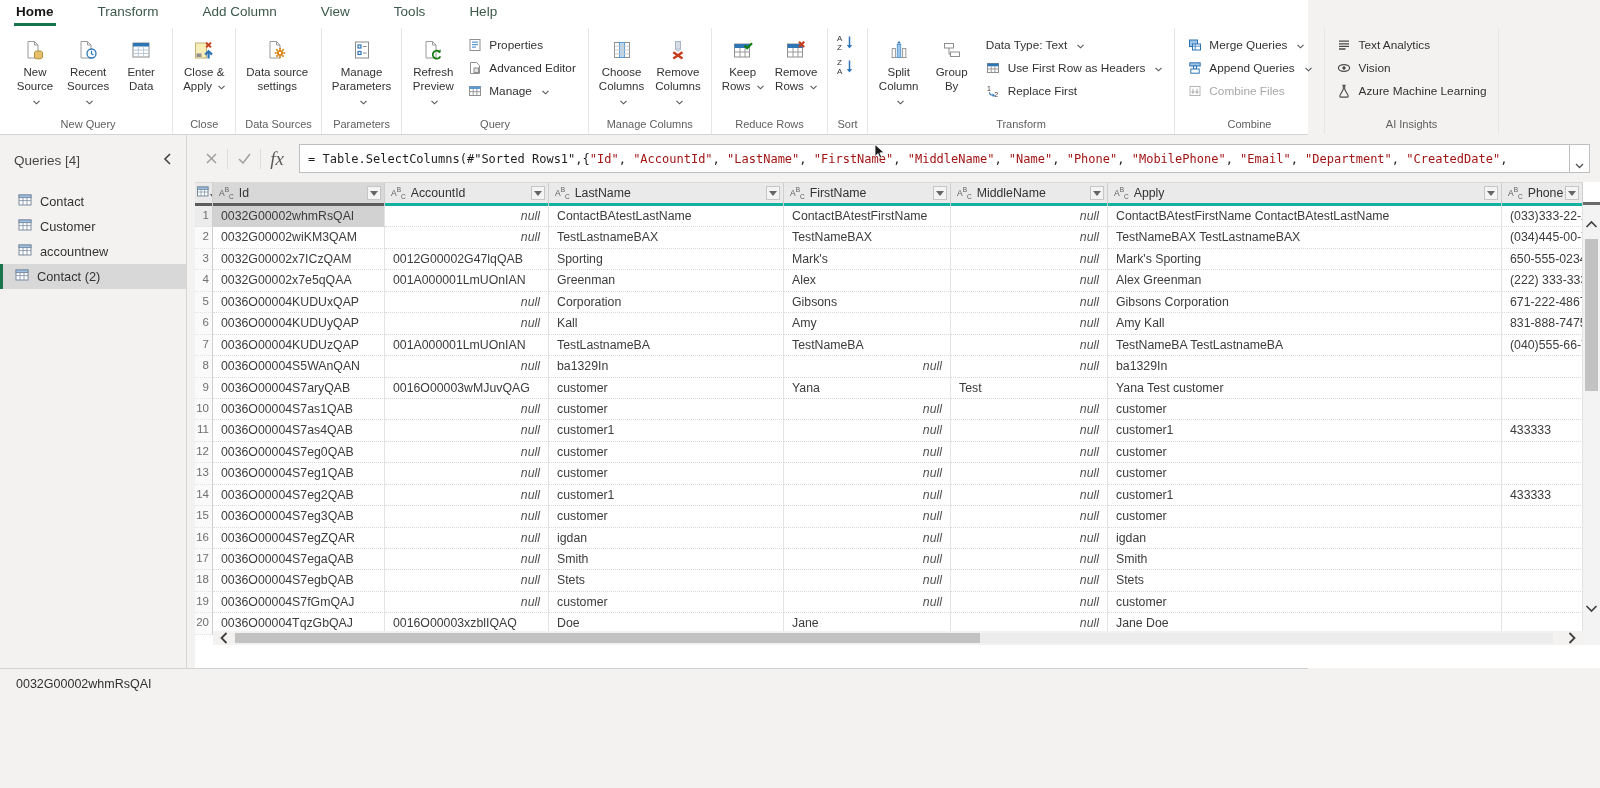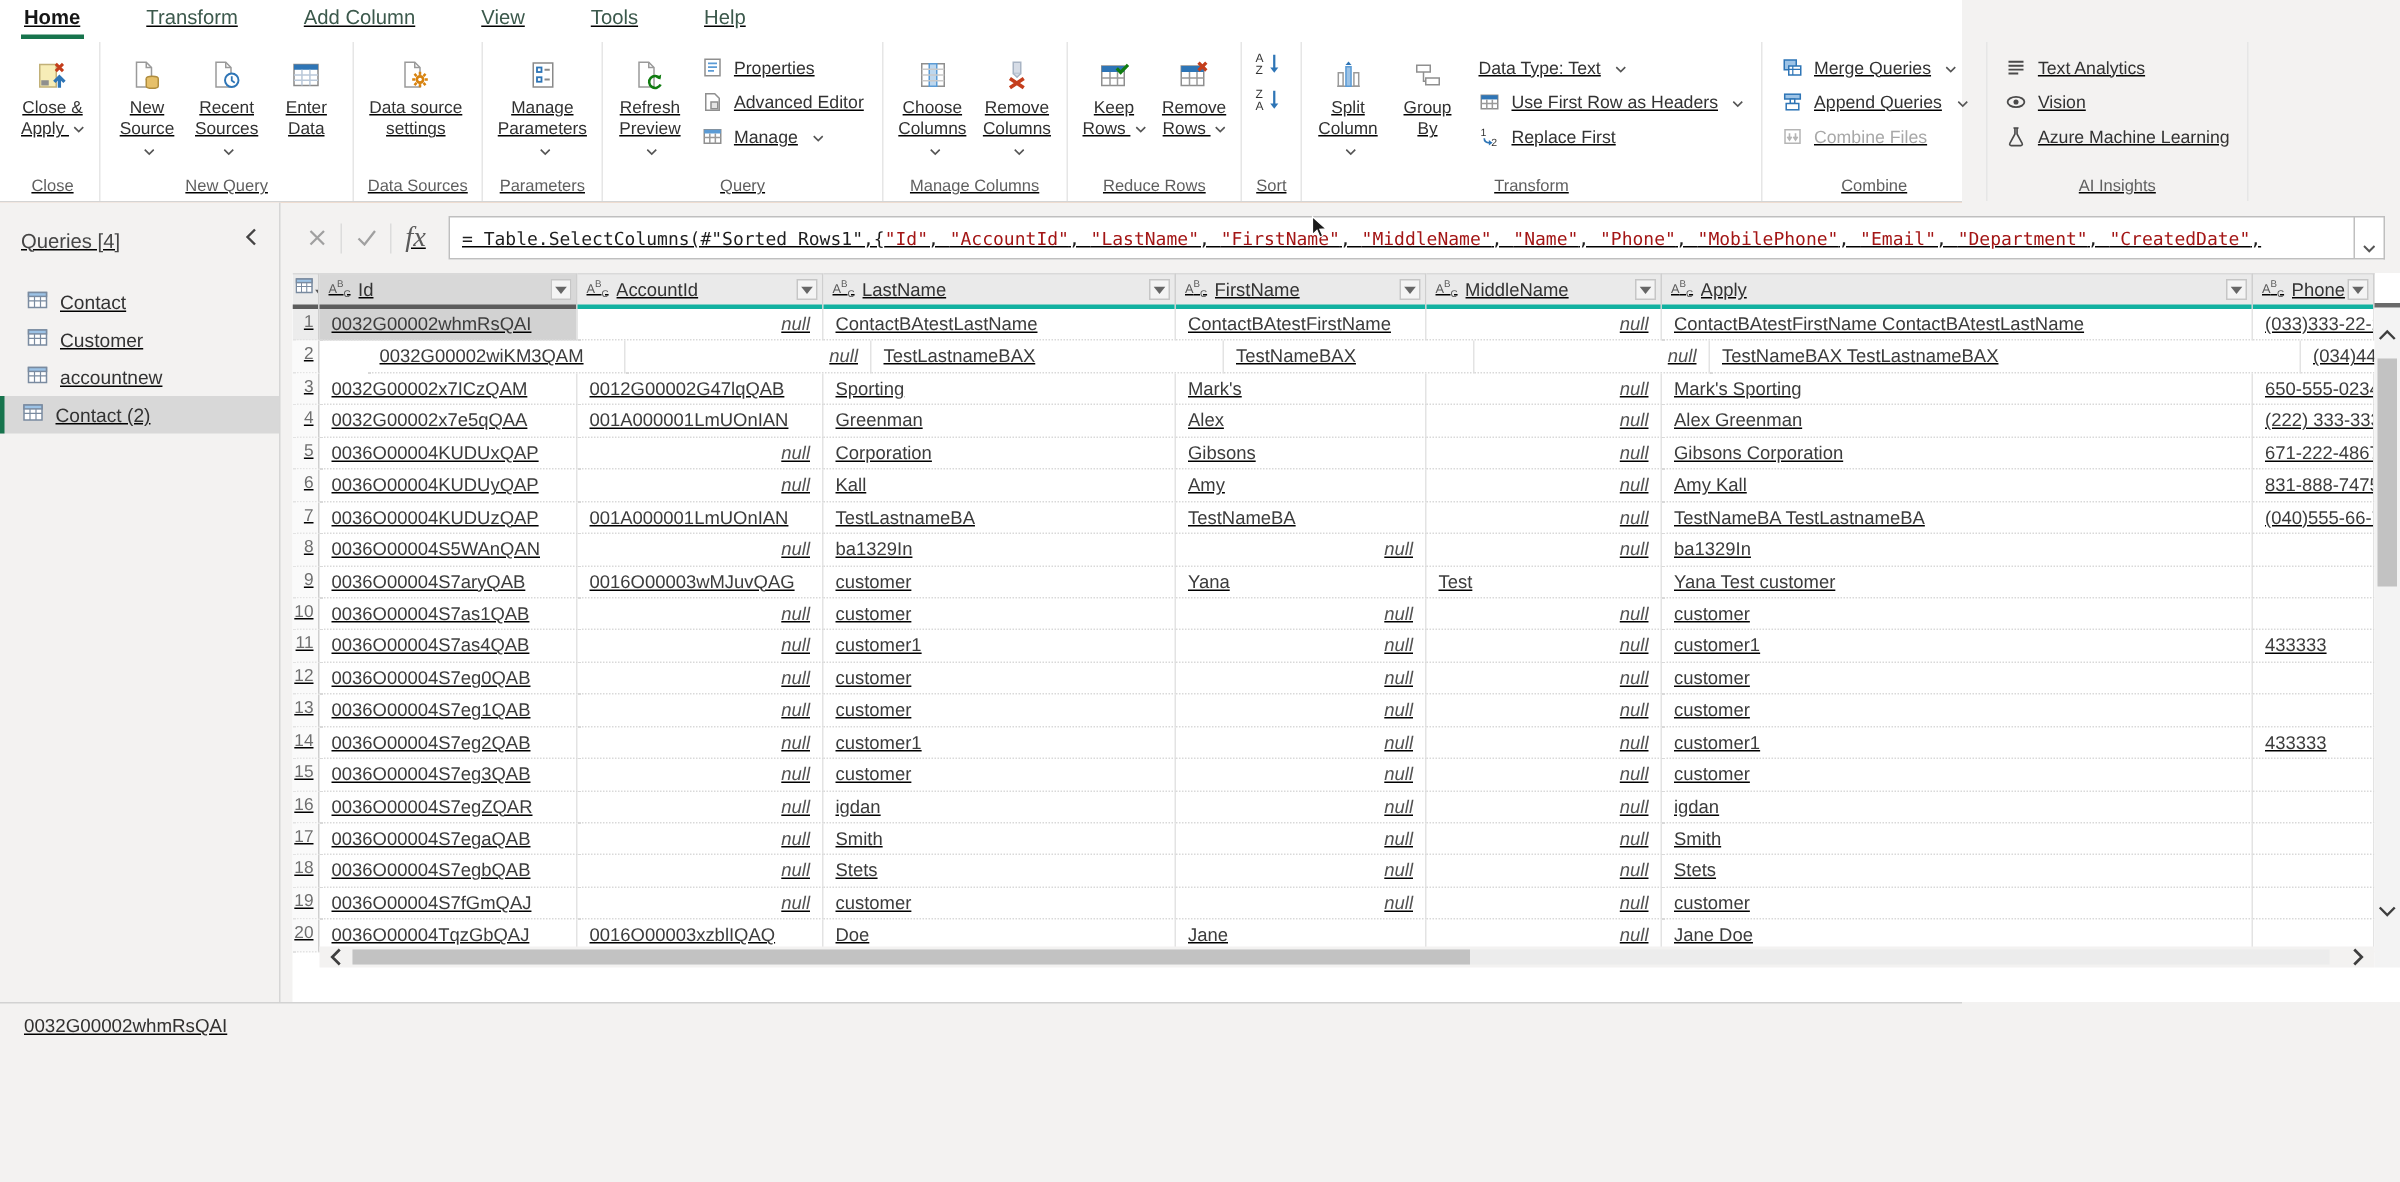--- a/index.html
+++ b/index.html
@@ -1,18 +1,18 @@
 <!DOCTYPE html>
 <html><head>
 <meta charset="utf-8">
 <style>
   * { box-sizing: border-box; margin: 0; padding: 0; }
   html,body { width:1600px; height:788px; }
   body { font-family: "Liberation Sans", "DejaVu Sans", sans-serif; background:#f3f2f1; overflow:hidden; }
-  .app { position:relative; width:1308px; height:788px; display:flex; flex-direction:column; background:#f97316;text-decoration:underline; }
+  .app { position:relative; width:1308px; height:788px; display:flex; flex-direction:column; background:#f97316; }
 
   
   .tabbar { height:26px; background:#fff; display:flex; align-items:flex-end; padding-left:14px; gap:40px; flex:none; }
   .tab { font-size:13.5px; color:#3c594c; padding:3px 2px 4px 2px; border-bottom:3px solid transparent; cursor:default; }
   .tab.active { color:#161616; font-weight:bold; border-bottom-color:#17744d; }
 
   
   .ribbon { height:109px; background:#fff; border-bottom:1px solid #d4d4d4; display:flex; align-items:stretch; padding:2px 2px 0 4px; flex:none; }
   .rgroup { display:flex; flex-direction:column; border-right:1px solid #e6e6e6; padding:0 3px; }
   .ritems { flex:1; display:flex; align-items:stretch; gap:1px; padding:2px 2px 0 2px; }
@@ -104,78 +104,78 @@
       <div class="tab">Tools</div>
       <div class="tab">Help</div>
     </div>
 
   <div class="ribbon">
       <div class="rgroup">
         <div class="ritems">
           <div class="rbig">
             <span class="ricon">
               <svg width="20" height="20" viewBox="0 0 20 20">
+                <path d="M3 1.5h6.5l3.5 3.5v13H3z" fill="#fff" stroke="#9a9a9a"></path>
+                <path d="M9.5 1.5V5H13" fill="none" stroke="#9a9a9a"></path>
+                <ellipse cx="13.5" cy="12.5" rx="4" ry="1.6" fill="#e6c06a" stroke="#b08d3e"></ellipse>
+                <path d="M9.5 12.5v4.8c0 .9 1.8 1.6 4 1.6s4-.7 4-1.6v-4.8" fill="#e6c06a" stroke="#b08d3e"></path>
+              </svg>
+            </span>
+            <span class="rlab">New
+Source <span class="caret-wrap"><svg width="7" height="5" viewBox="0 0 7 5">
+                  <path d="M0.5 0.8L3.5 3.8L6.5 0.8" fill="none" stroke="#555" stroke-width="1.1"></path>
+                </svg></span></span>
+          </div>
+          <div class="rbig">
+            <span class="ricon">
+              <svg width="20" height="20" viewBox="0 0 20 20">
+                <path d="M3 1.5h6.5l3.5 3.5v13H3z" fill="#fff" stroke="#9a9a9a"></path>
+                <path d="M9.5 1.5V5H13" fill="none" stroke="#9a9a9a"></path>
+                <circle cx="13.5" cy="13.5" r="4.5" fill="#fff" stroke="#2e75b6" stroke-width="1.3"></circle>
+                <path d="M13.5 10.8v2.9l2 1.4" fill="none" stroke="#2e75b6" stroke-width="1.2"></path>
+              </svg>
+            </span>
+            <span class="rlab">Recent
+Sources <span class="caret-wrap"><svg width="7" height="5" viewBox="0 0 7 5">
+                  <path d="M0.5 0.8L3.5 3.8L6.5 0.8" fill="none" stroke="#555" stroke-width="1.1"></path>
+                </svg></span></span>
+          </div>
+          <div class="rbig">
+            <span class="ricon">
+              <svg width="20" height="20" viewBox="0 0 20 20">
+                <rect x="2" y="3" width="16" height="14" fill="#fff" stroke="#8a8a8a"></rect>
+                <rect x="2" y="3" width="16" height="3.5" fill="#2e75b6"></rect>
+                <path d="M2 10h16M2 13.5h16M7.3 6.5v10.5M12.6 6.5v10.5" stroke="#b9c8d9"></path>
+              </svg>
+            </span>
+            <span class="rlab">Enter
+Data</span>
+          </div>
+        </div>
+        <div class="rglabel">New Query</div>
+      </div>
+      <div class="rgroup">
+        <div class="ritems">
+          <div class="rbig">
+            <span class="ricon">
+              <svg width="20" height="20" viewBox="0 0 20 20">
                 <rect x="1.5" y="3" width="11" height="15" fill="#f7edb7" stroke="#c2b178"></rect>
                 <rect x="2.5" y="13.5" width="5" height="3.5" fill="#8f8f8f"></rect>
                 <path d="M12.2 2.6l4.8 4.8M17 2.6l-4.8 4.8" stroke="#c43e1c" stroke-width="2"></path>
                 <path d="M14.6 18.5v-6.2" stroke="#2e75b6" stroke-width="2.2"></path>
                 <path d="M11.2 14.6l3.4-3.4 3.4 3.4" fill="none" stroke="#2e75b6" stroke-width="2.2"></path>
               </svg>
             </span>
             <span class="rlab">Close &amp;
 Apply <span class="caret-wrap"><svg width="7" height="5" viewBox="0 0 7 5">
                   <path d="M0.5 0.8L3.5 3.8L6.5 0.8" fill="none" stroke="#555" stroke-width="1.1"></path>
                 </svg></span></span>
           </div>
         </div>
         <div class="rglabel">Close</div>
-      </div>
-      <div class="rgroup">
-        <div class="ritems">
-          <div class="rbig">
-            <span class="ricon">
-              <svg width="20" height="20" viewBox="0 0 20 20">
-                <path d="M3 1.5h6.5l3.5 3.5v13H3z" fill="#fff" stroke="#9a9a9a"></path>
-                <path d="M9.5 1.5V5H13" fill="none" stroke="#9a9a9a"></path>
-                <ellipse cx="13.5" cy="12.5" rx="4" ry="1.6" fill="#e6c06a" stroke="#b08d3e"></ellipse>
-                <path d="M9.5 12.5v4.8c0 .9 1.8 1.6 4 1.6s4-.7 4-1.6v-4.8" fill="#e6c06a" stroke="#b08d3e"></path>
-              </svg>
-            </span>
-            <span class="rlab">New
-Source <span class="caret-wrap"><svg width="7" height="5" viewBox="0 0 7 5">
-                  <path d="M0.5 0.8L3.5 3.8L6.5 0.8" fill="none" stroke="#555" stroke-width="1.1"></path>
-                </svg></span></span>
-          </div>
-          <div class="rbig">
-            <span class="ricon">
-              <svg width="20" height="20" viewBox="0 0 20 20">
-                <path d="M3 1.5h6.5l3.5 3.5v13H3z" fill="#fff" stroke="#9a9a9a"></path>
-                <path d="M9.5 1.5V5H13" fill="none" stroke="#9a9a9a"></path>
-                <circle cx="13.5" cy="13.5" r="4.5" fill="#fff" stroke="#2e75b6" stroke-width="1.3"></circle>
-                <path d="M13.5 10.8v2.9l2 1.4" fill="none" stroke="#2e75b6" stroke-width="1.2"></path>
-              </svg>
-            </span>
-            <span class="rlab">Recent
-Sources <span class="caret-wrap"><svg width="7" height="5" viewBox="0 0 7 5">
-                  <path d="M0.5 0.8L3.5 3.8L6.5 0.8" fill="none" stroke="#555" stroke-width="1.1"></path>
-                </svg></span></span>
-          </div>
-          <div class="rbig">
-            <span class="ricon">
-              <svg width="20" height="20" viewBox="0 0 20 20">
-                <rect x="2" y="3" width="16" height="14" fill="#fff" stroke="#8a8a8a"></rect>
-                <rect x="2" y="3" width="16" height="3.5" fill="#2e75b6"></rect>
-                <path d="M2 10h16M2 13.5h16M7.3 6.5v10.5M12.6 6.5v10.5" stroke="#b9c8d9"></path>
-              </svg>
-            </span>
-            <span class="rlab">Enter
-Data</span>
-          </div>
-        </div>
-        <div class="rglabel">New Query</div>
       </div>
       <div class="rgroup">
         <div class="ritems">
           <div class="rbig">
             <span class="ricon">
               <svg width="20" height="20" viewBox="0 0 20 20">
                 <path d="M3 1.5h6.5l3.5 3.5v13H3z" fill="#fff" stroke="#9a9a9a"></path>
                 <path d="M9.5 1.5V5H13" fill="none" stroke="#9a9a9a"></path>
                 <path d="M13 7.8v2M13 16.2v2M7.8 13h2M16.2 13h2M9.3 9.3l1.4 1.4M15.3 15.3l1.4 1.4M16.7 9.3l-1.4 1.4M10.7 15.3l-1.4 1.4" stroke="#d8830f" stroke-width="1.7"></path>
                 <circle cx="13" cy="13" r="3" fill="#d8830f"></circle>
@@ -664,21 +664,21 @@
               <div class="gcell selected" style="width: 172px;">0032G00002whmRsQAI</div>
               <div class="gcell null" style="width: 164px;">null</div>
               <div class="gcell" style="width: 235px;">ContactBAtestLastName</div>
               <div class="gcell" style="width: 167px;">ContactBAtestFirstName</div>
               <div class="gcell null" style="width: 157px;">null</div>
               <div class="gcell" style="width: 394px;">ContactBAtestFirstName ContactBAtestLastName</div>
               <div class="gcell" style="width: 81px;">(033)333-22-23</div>
             </div>
             <div class="grow">
               <div class="ncell">2</div>
-              <div class="gcell" style="width: 172px; margin-left: 32px;">0032G00002wiKM3QAM</div>
+              <div class="gcell" style="width: 172px;">0032G00002wiKM3QAM</div>
               <div class="gcell null" style="width: 164px;">null</div>
               <div class="gcell" style="width: 235px;">TestLastnameBAX</div>
               <div class="gcell" style="width: 167px;">TestNameBAX</div>
               <div class="gcell null" style="width: 157px;">null</div>
               <div class="gcell" style="width: 394px;">TestNameBAX TestLastnameBAX</div>
               <div class="gcell" style="width: 81px;">(034)445-00-77</div>
             </div>
             <div class="grow">
               <div class="ncell">3</div>
               <div class="gcell" style="width: 172px;">0032G00002x7ICzQAM</div>

